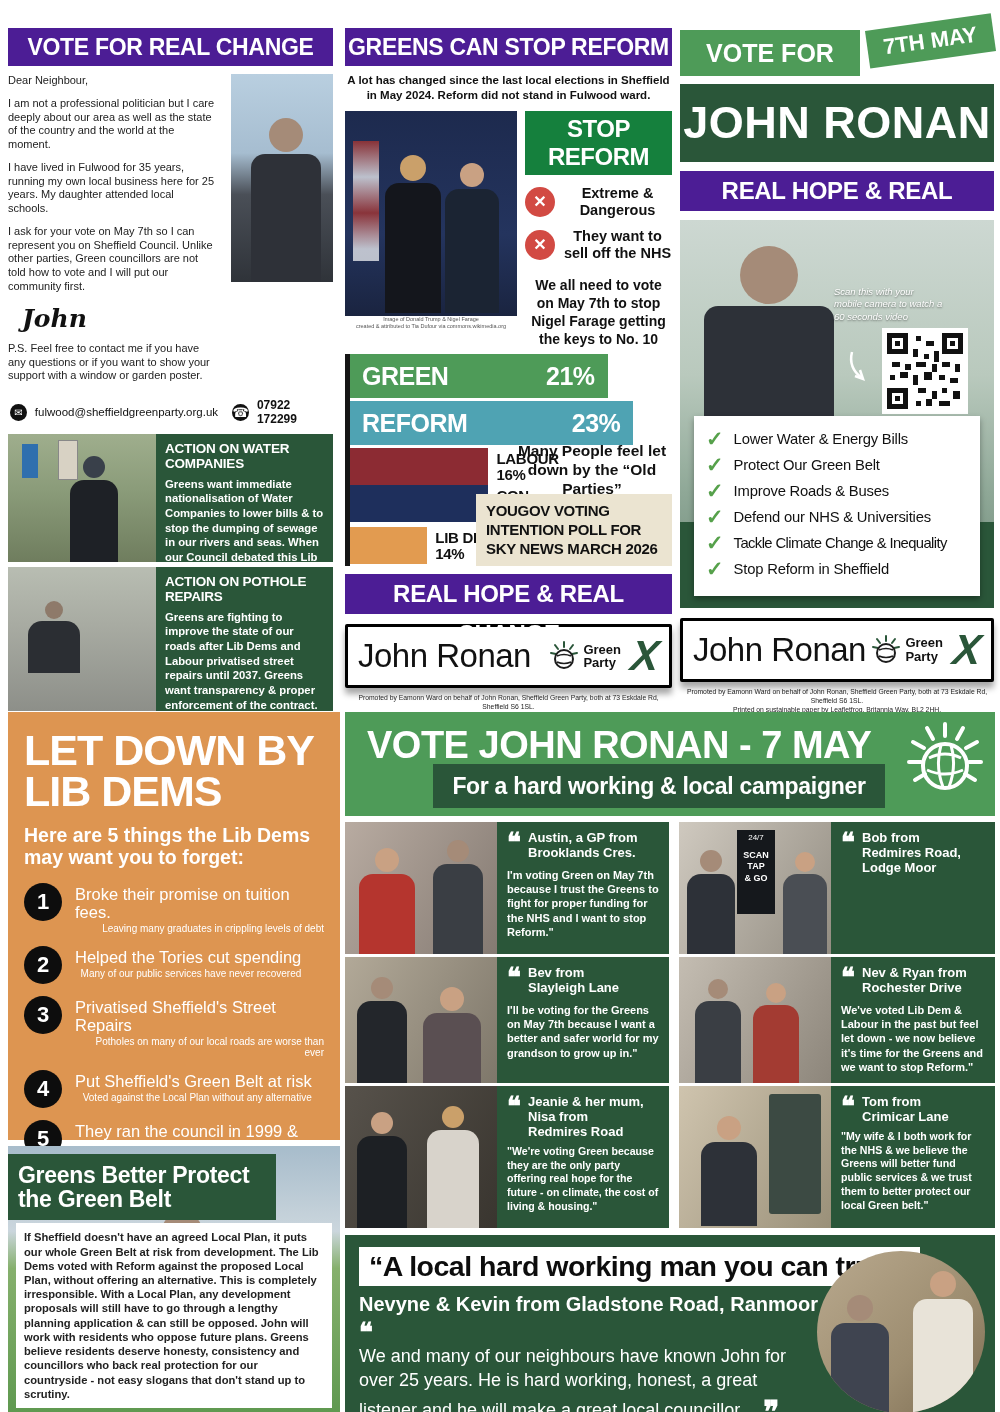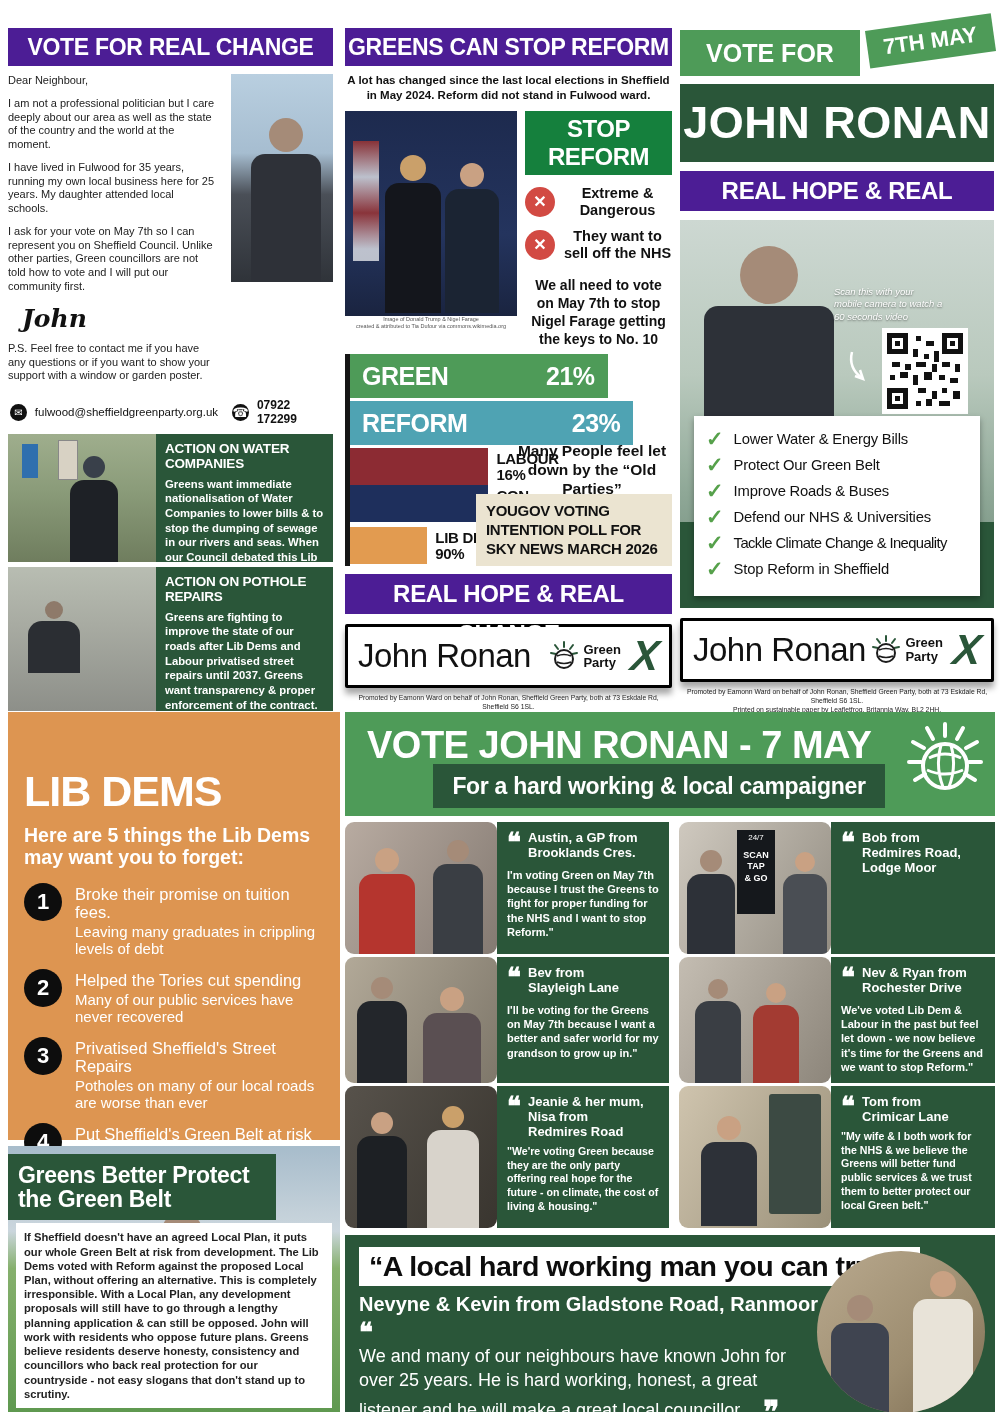--- a/index.html
+++ b/index.html
@@ -105,40 +105,40 @@
 
   
   .orange { position:absolute; left:8px; top:712px; width:332px; height:428px;
             background:#dd9551; padding:18px 16px 10px; }
   .ld-title { color:#fff; font-weight:bold; font-size:43px; line-height:0.95; letter-spacing:-1px; }
   .ld-sub { color:#fff; font-weight:bold; font-size:19.5px; line-height:1.15; margin:12px 0 14px; }
   .ld-item { display:flex; gap:13px; margin-bottom:12px; align-items:flex-start; }
   .ld-num { width:38px; height:38px; flex:0 0 38px; border-radius:50%; background:#0d0d0d; color:#fff;
             font-weight:bold; font-size:22px; text-align:center; line-height:38px; }
   .ld-head { color:#fff; font-size:16.5px; line-height:1.1; margin-top:2px; }
-  .ld-small { color:#fff; font-size:15px; margin-top:2px; }
+  .ld-small { color:#fff; font-size:10px; margin-top:2px;text-align:right; }
 
   .greenbelt { position:absolute; left:8px; top:1146px; width:332px; height:266px;
                background:linear-gradient(#a7bccb 0%, #cbd6dd 32%, #86b06d 46%, #5f9950 100%); }
   .gb-title { position:absolute; left:0; top:8px; width:268px; background:#2a5639; color:#fff;
               font-weight:bold; font-size:23px; line-height:1.05; padding:9px 10px; letter-spacing:-0.3px; }
   .gb-text { position:absolute; left:8px; right:8px; bottom:4px; background:#fff; padding:7px 8px;
              font-size:11.2px; line-height:1.27; color:#222; font-weight:bold; }
 
   
   .bottom-right { position:absolute; left:345px; top:712px; width:650px; height:700px; }
   .camp-banner { position:relative; background:#4e9b58; height:104px; }
   .camp-title { position:absolute; left:22px; top:12px; color:#fff; font-weight:bold; font-size:38px; letter-spacing:-0.5px; }
   .camp-logo { position:absolute; right:10px; top:8px; width:80px; height:80px; }
   .camp-sub { position:absolute; left:88px; bottom:8px; width:452px; height:44px; background:#2a5639;
               color:#fff; font-weight:bold; font-size:23px; text-align:center; line-height:44px; letter-spacing:-0.3px; }
 
   .tgrid { margin-top:6px; }
   .trow { display:flex; margin-bottom:3px; }
-  .tcell-photo { flex:0 0 152px;border-radius:9px; }
+  .tcell-photo { flex:0 0 152px; }
   .tcell-card { flex:0 0 172px; background:#2a5639; color:#fff; padding:9px 10px; }
   .gap { flex:0 0 10px; }
   .tname-row { display:flex; gap:7px; }
   .tq { font-size:26px; line-height:0.9; font-weight:bold; }
   .tname { font-size:13px; font-weight:bold; line-height:1.15; }
   .tquote { font-size:11px; font-weight:bold; line-height:1.3; margin-top:7px; }
 
   .endorse { position:relative; margin-top:7px; background:#2a5639; height:184px; padding:12px 14px; }
   .end-head { display:inline-block; background:#fff; color:#0d0d0d; font-weight:bold; font-size:28.5px;
               padding:3px 10px; letter-spacing:-0.5px; }
@@ -282,21 +282,21 @@
         <div class="bar small" style="width: 43%; background: rgb(30, 47, 92);"></div>
         <div class="outlabel">
           <span>CON</span>
           <span>16%</span>
         </div>
       </div>
       <div class="bar-row" style="margin-top:5px;">
         <div class="bar small" style="width: 24%; background: rgb(226, 155, 80);"></div>
         <div class="outlabel">
           <span>LIB DEM</span>
-          <span>90%</span>
+          <span>14%</span>
         </div>
       </div>
       <div class="annot">Many People feel let down by the “Old Parties”</div>
       <div class="yougov">YOUGOV VOTING INTENTION POLL FOR SKY NEWS MARCH 2026</div>
     </div>
 
     <div class="banner banner-mid">REAL HOPE &amp; REAL CHANGE</div>
 
     <div class="ballot">
       <span class="bname">John Ronan</span>
@@ -436,21 +436,21 @@
       <span class="bx">X</span>
     </div>
     <div class="promoted">
       <span>Promoted by Eamonn Ward on behalf of John Ronan, Sheffield Green Party, both at 73 Eskdale Rd, Sheffield S6 1SL.</span><br>
       <span>Printed on sustainable paper by Leafletfrog, Britannia Way, BL2 2HH.</span>
     </div>
   </div>
 
   <div class="orange">
     <div class="ld-title">
-      <br>
+      <span>LET DOWN BY</span><br>
       <span>LIB DEMS</span>
     </div>
     <div class="ld-sub">Here are 5 things the Lib Dems may want you to forget:</div>
 
     <div class="ld-item">
       <div class="ld-num">1</div>
       <div>
           <div class="ld-head">Broke their promise on tuition fees.</div>
            <div class="ld-small">Leaving many graduates in crippling levels of debt</div>
         </div>

